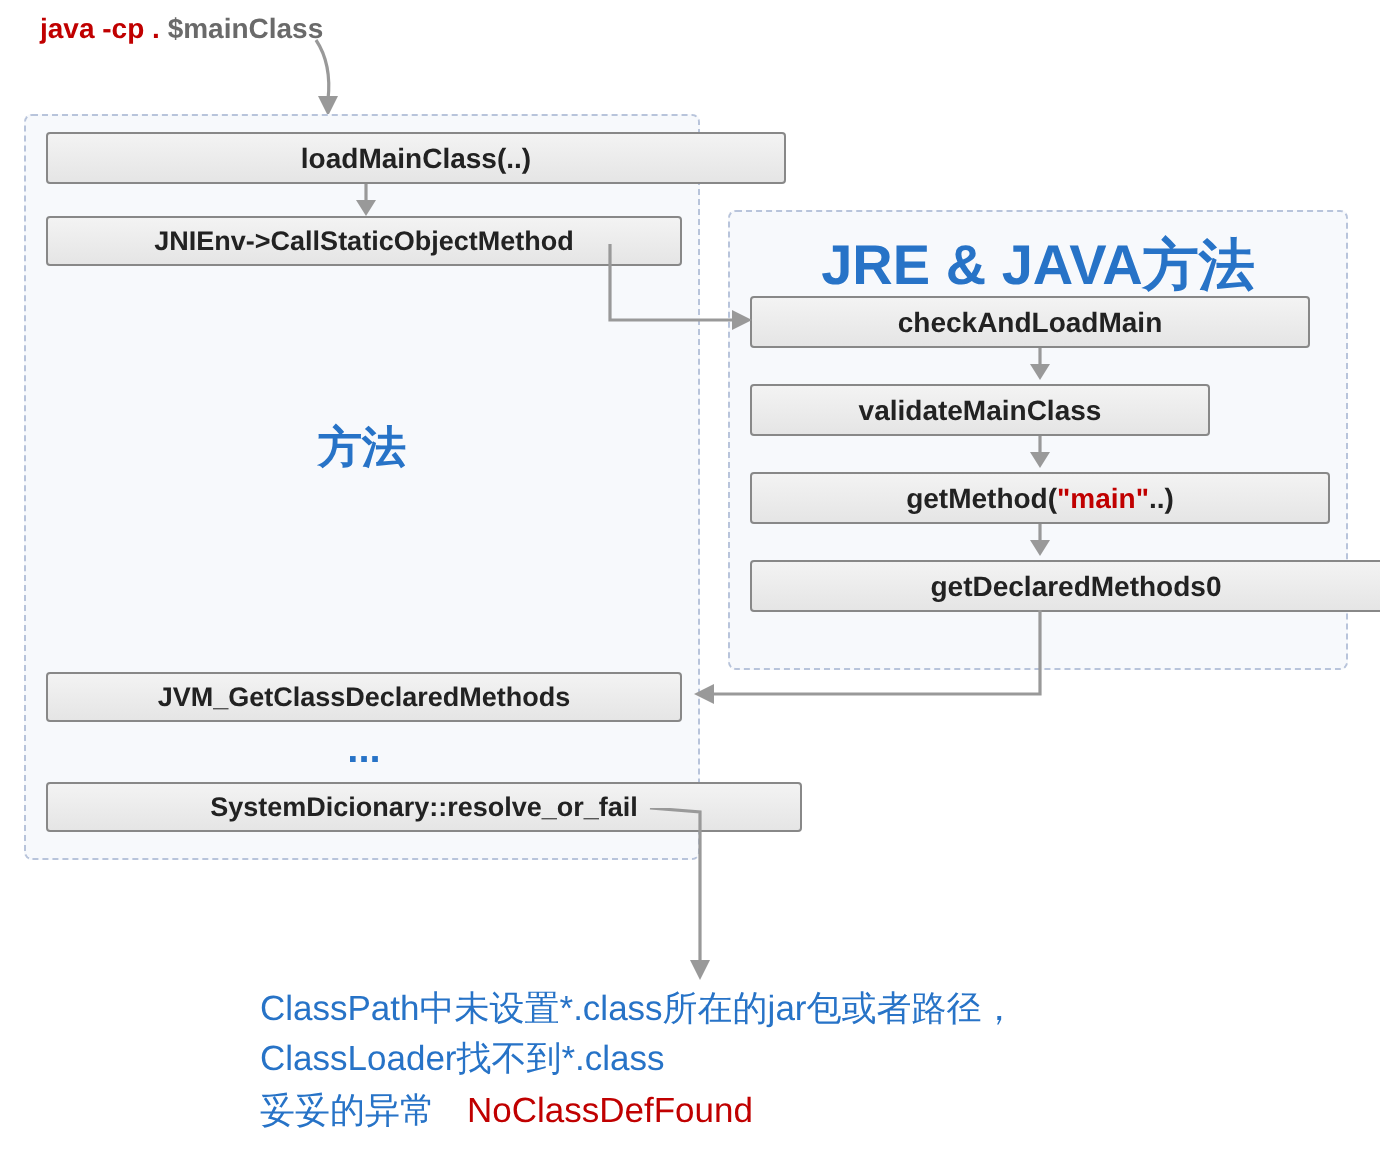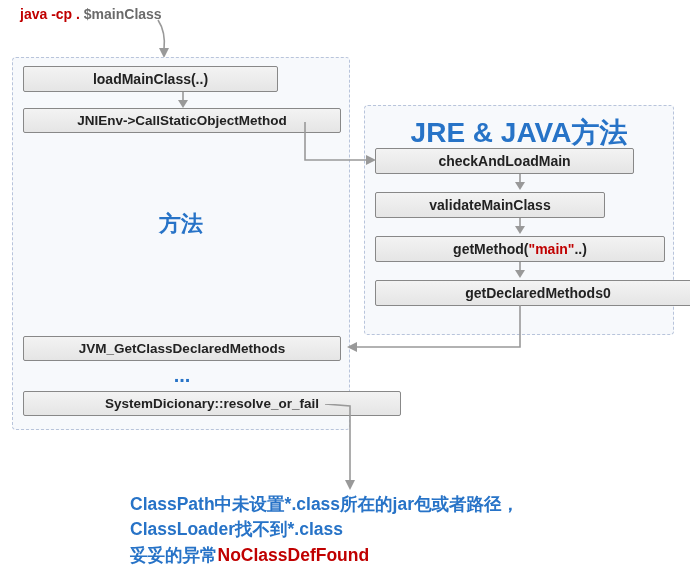--- a/index.html
+++ b/index.html
@@ -74,25 +74,25 @@
     font-size: 20px;
     text-align: center;
   }
   .hl { color: #c00000; }
   .conclusion {
     position: absolute;
     top: 492px;
     left: 130px;
     width: 500px;
     font-size: 17.5px;
-    font-weight: bold;
+    font-weight: normal;
     color: #2773c7;
     line-height: 1.45;
   }
-  .conclusion .err { color: #c00000; }
+  .conclusion .err { color: #c00000; margin-left: 16px; }
   .arrow {
     position: absolute;
     pointer-events: none;
   }
   .arrow line, .arrow path { stroke: #999; stroke-width: 1.6; fill: none; }
   .arrow .head { fill: #999; }
 </style>
 </head>
 <body>
 
@@ -104,40 +104,40 @@
   <path d="M 8 2 Q 16 14 14 32"></path>
   <polygon class="head" points="14,40 9,30 19,30"></polygon>
 </svg>
 
 <div class="panel panel-left">
   <div class="panel-title">
     <br>
     <span>方法</span>
   </div>
 
-  <div class="node" style="top:8px;left:10px;width:255px">loadMainClass(..)</div>
+  <div class="node" style="top:8px;left:10px;width:370px">loadMainClass(..)</div>
 
   <svg class="arrow" style="top:34px;left:160px" width="20" height="18">
     <line x1="10" y1="0" x2="10" y2="10"></line>
     <polygon class="head" points="10,16 5,8 15,8"></polygon>
   </svg>
 
   <div class="node small" style="top:278px;left:10px;width:318px">JVM_GetClassDeclaredMethods</div>
 
   <div class="node small" style="top:50px;left:10px;width:318px">JNIEnv-&gt;CallStaticObjectMethod</div>
 
   <div class="dots" style="top:306px;left:10px;width:318px">...</div>
 
   <div class="node small" style="top:333px;left:10px;width:378px">SystemDicionary::resolve_or_fail</div>
 </div>
 
 <div class="panel panel-right">
   <div class="panel-title">JRE &amp; JAVA方法</div>
 
-  <div class="node" style="top:42px;left:10px;width:259px">checkAndLoadMain</div>
+  <div class="node" style="top:42px;left:10px;width:280px">checkAndLoadMain</div>
 
   <svg class="arrow" style="top:68px;left:145px" width="20" height="18">
     <line x1="10" y1="0" x2="10" y2="10"></line>
     <polygon class="head" points="10,16 5,8 15,8"></polygon>
   </svg>
 
   <div class="node" style="top:86px;left:10px;width:230px">validateMainClass</div>
 
   <svg class="arrow" style="top:112px;left:145px" width="20" height="18">
     <line x1="10" y1="0" x2="10" y2="10"></line>

